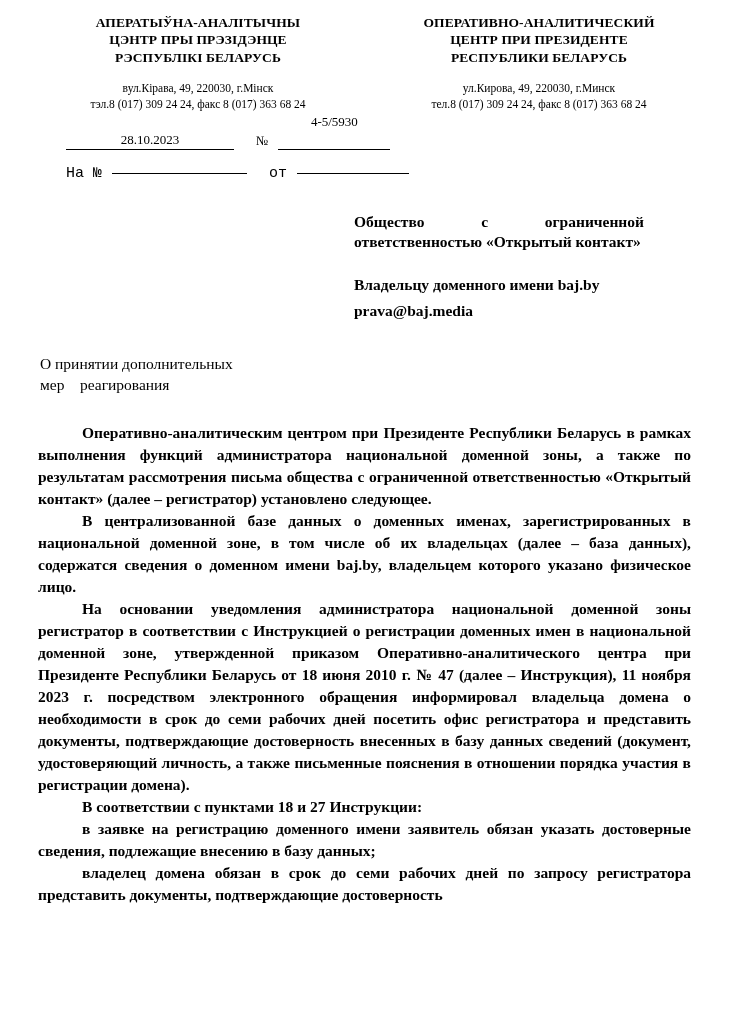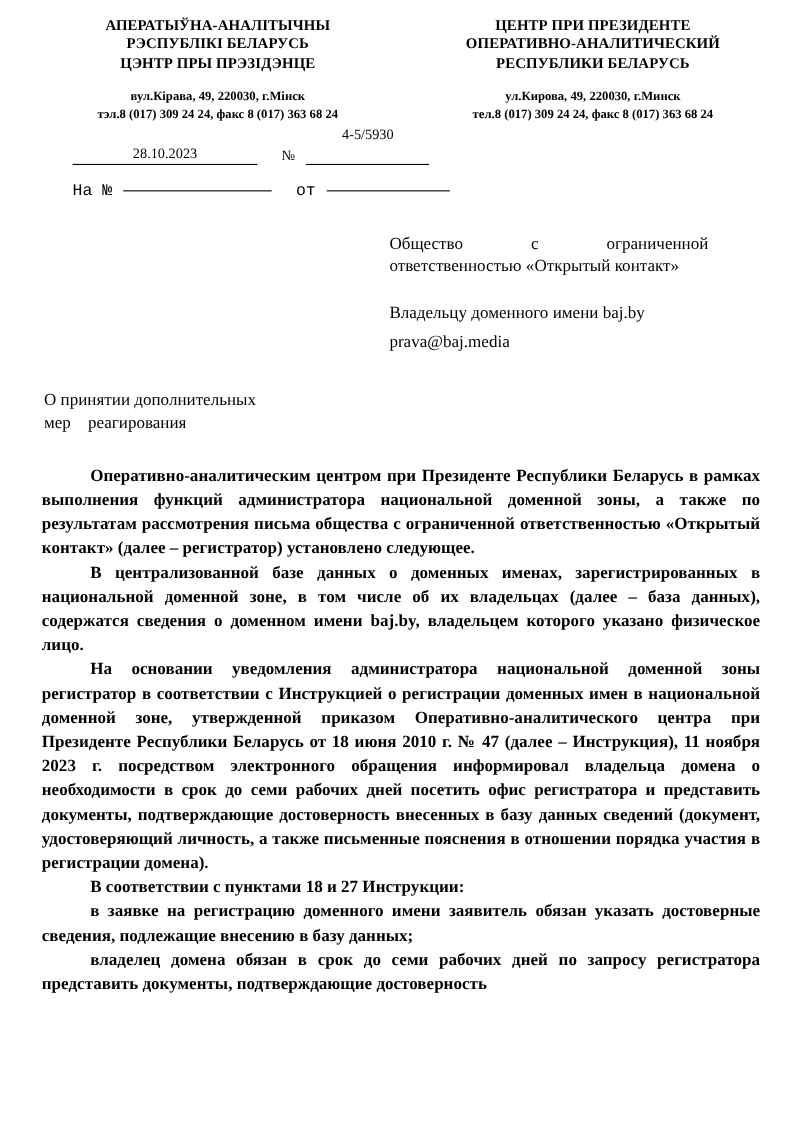--- a/index.html
+++ b/index.html
@@ -39,21 +39,20 @@
   .lh-title {
     font-size: 13.5px;
     font-weight: bold;
     line-height: 1.28;
     letter-spacing: 0.1px;
   }
   .lh-addr {
     font-size: 11.5px;
     line-height: 1.4;
     margin-top: 14px;
-    font-weight: bold;
   }
 
   
   .refline {
     margin-top: 18px;
     margin-left: 28px;
     display: flex;
     align-items: flex-end;
     font-size: 13px;
     height: 20px;
@@ -103,20 +102,21 @@
     border-bottom: 1px solid #000;
   }
 
   
   .addressee {
     margin-top: 28px;
     margin-left: 316px;
     width: 290px;
     font-size: 15.5px;
     line-height: 1.32;
+    font-weight: bold;
   }
   .addressee .org {
     text-align: justify;
     text-align-last: left;
   }
   .addressee .owner {
     margin-top: 22px;
     text-align: justify;
     text-align-last: left;
   }
@@ -153,32 +153,32 @@
 </style>
 </head>
 <body>
 
 <div class="page">
 
   <div class="letterhead">
     <div class="lh-col left">
       <div class="lh-title">
         <div>АПЕРАТЫЎНА-АНАЛІТЫЧНЫ</div>
+        <div>ЦЭНТР ПРЫ ПРЭЗІДЭНЦЕ</div>
         <div>РЭСПУБЛІКІ БЕЛАРУСЬ</div>
-        <div>ЦЭНТР ПРЫ ПРЭЗІДЭНЦЕ</div>
       </div>
       <div class="lh-addr">
         <div>вул.Кірава, 49, 220030, г.Мінск</div>
         <div>тэл.8 (017) 309 24 24, факс 8 (017) 363 68 24</div>
       </div>
     </div>
     <div class="lh-col right">
       <div class="lh-title">
+        <div>ОПЕРАТИВНО-АНАЛИТИЧЕСКИЙ</div>
         <div>ЦЕНТР ПРИ ПРЕЗИДЕНТЕ</div>
-        <div>ОПЕРАТИВНО-АНАЛИТИЧЕСКИЙ</div>
         <div>РЕСПУБЛИКИ БЕЛАРУСЬ</div>
       </div>
       <div class="lh-addr">
         <div>ул.Кирова, 49, 220030, г.Минск</div>
         <div>тел.8 (017) 309 24 24, факс 8 (017) 363 68 24</div>
       </div>
     </div>
   </div>
 
   <div class="refline">

